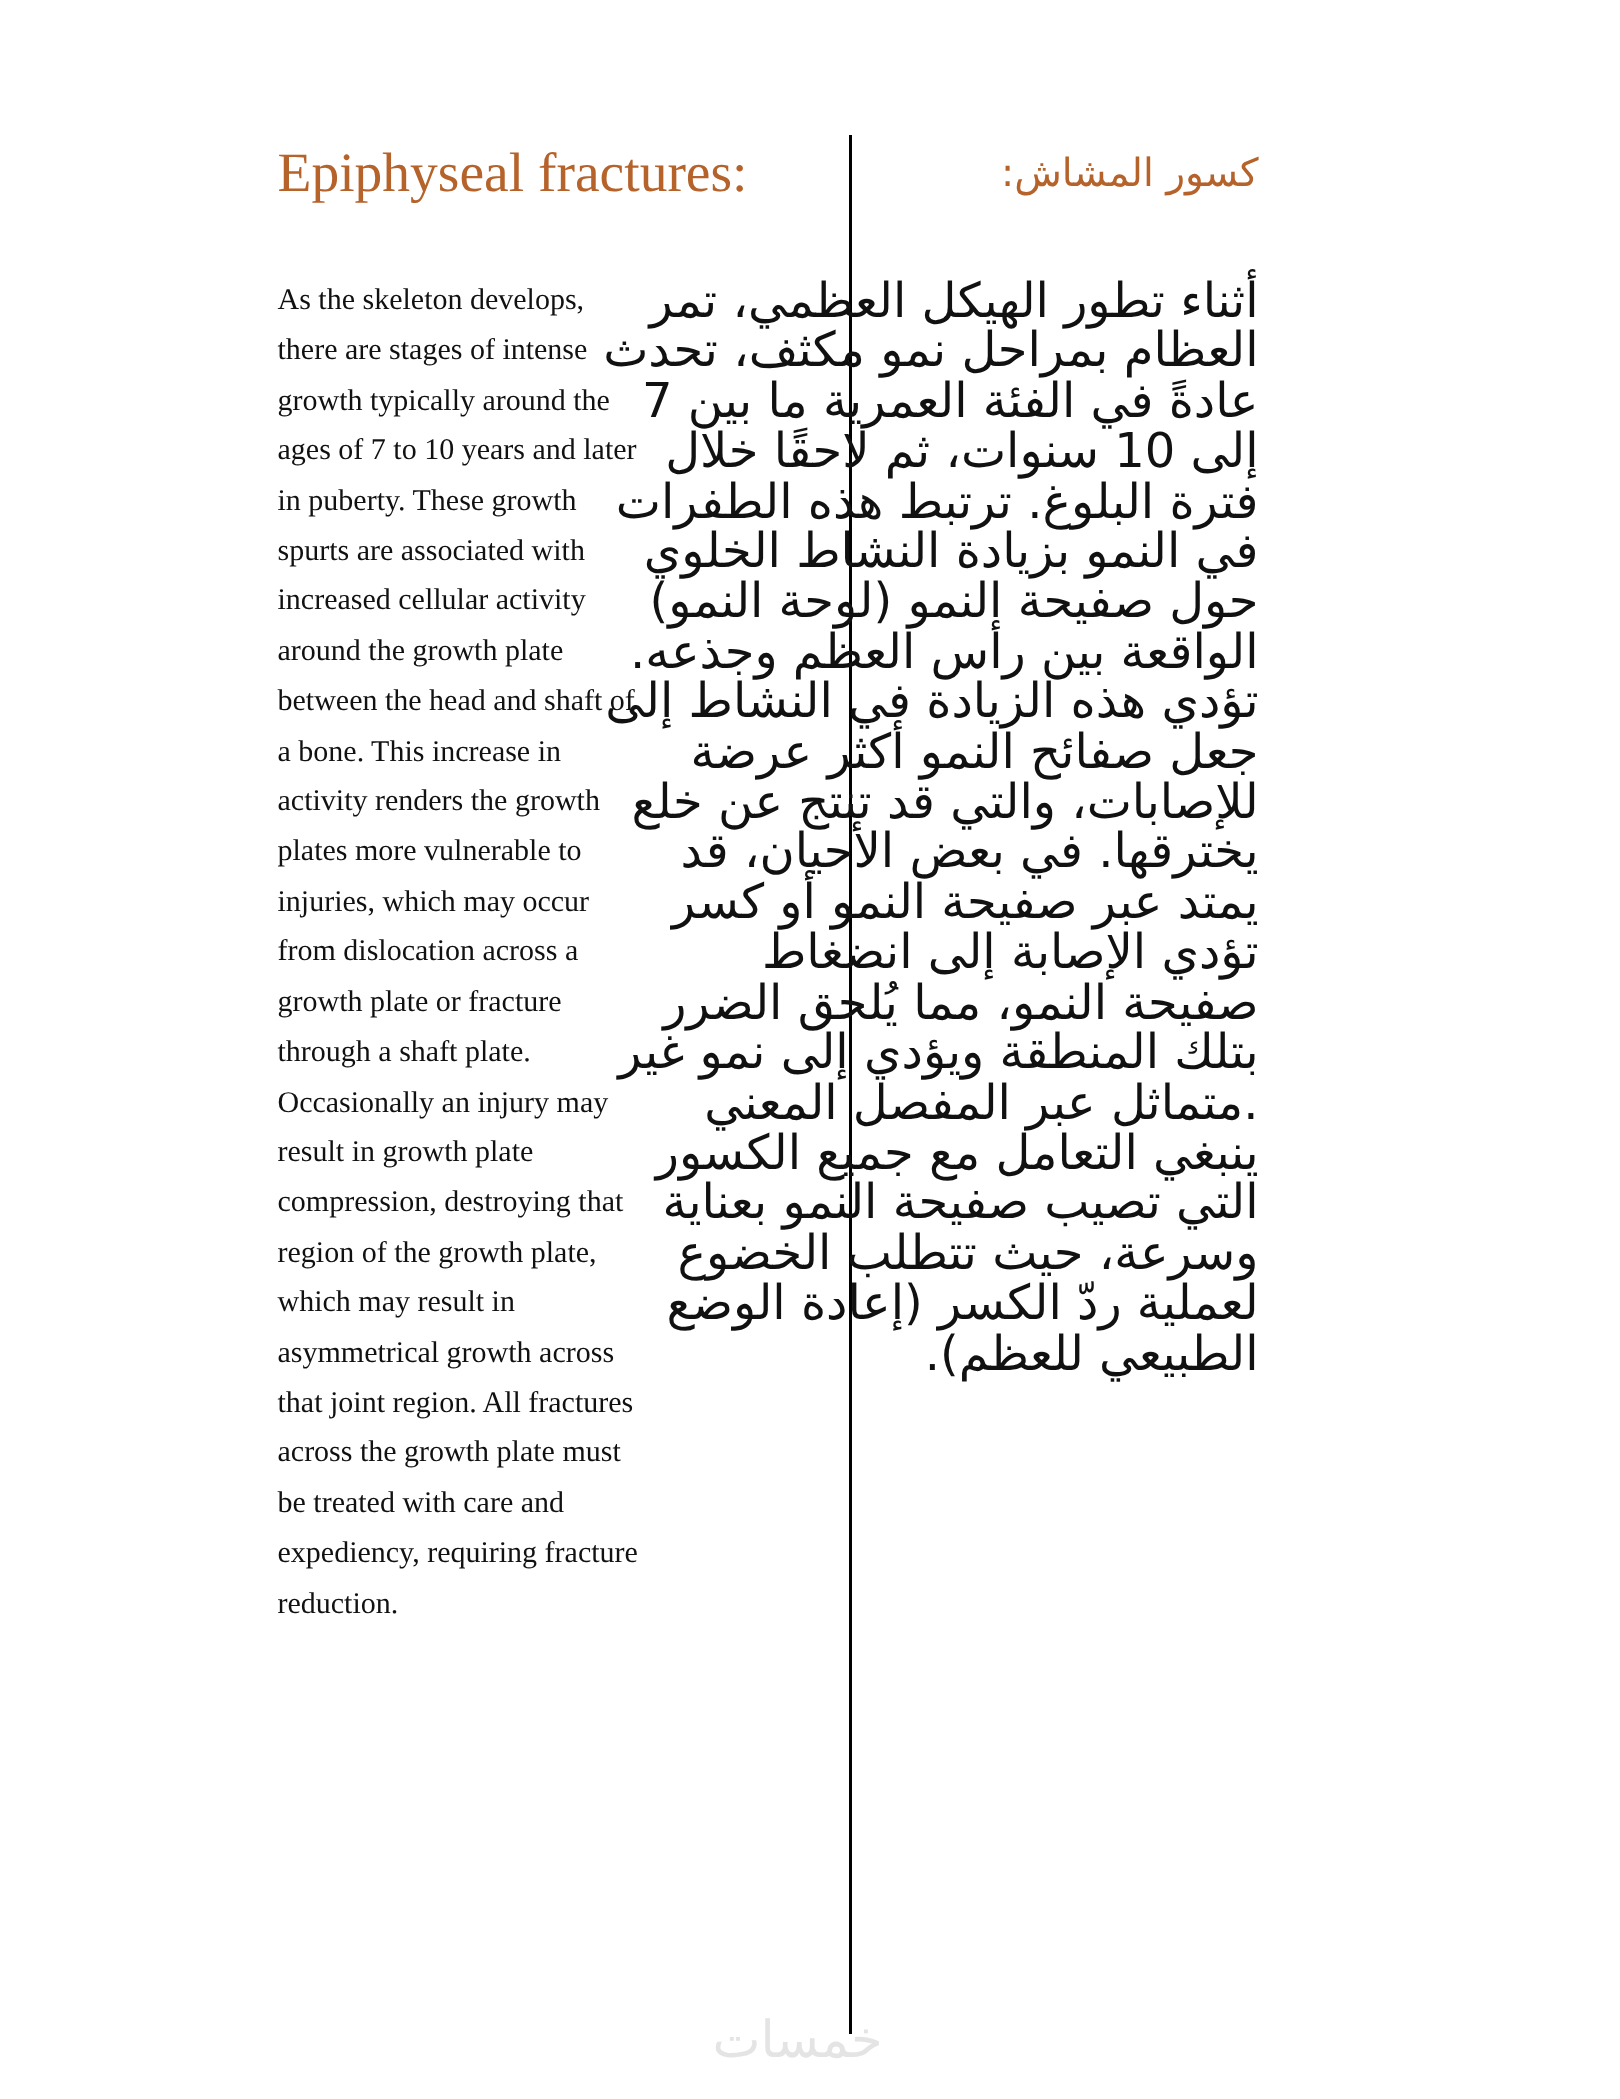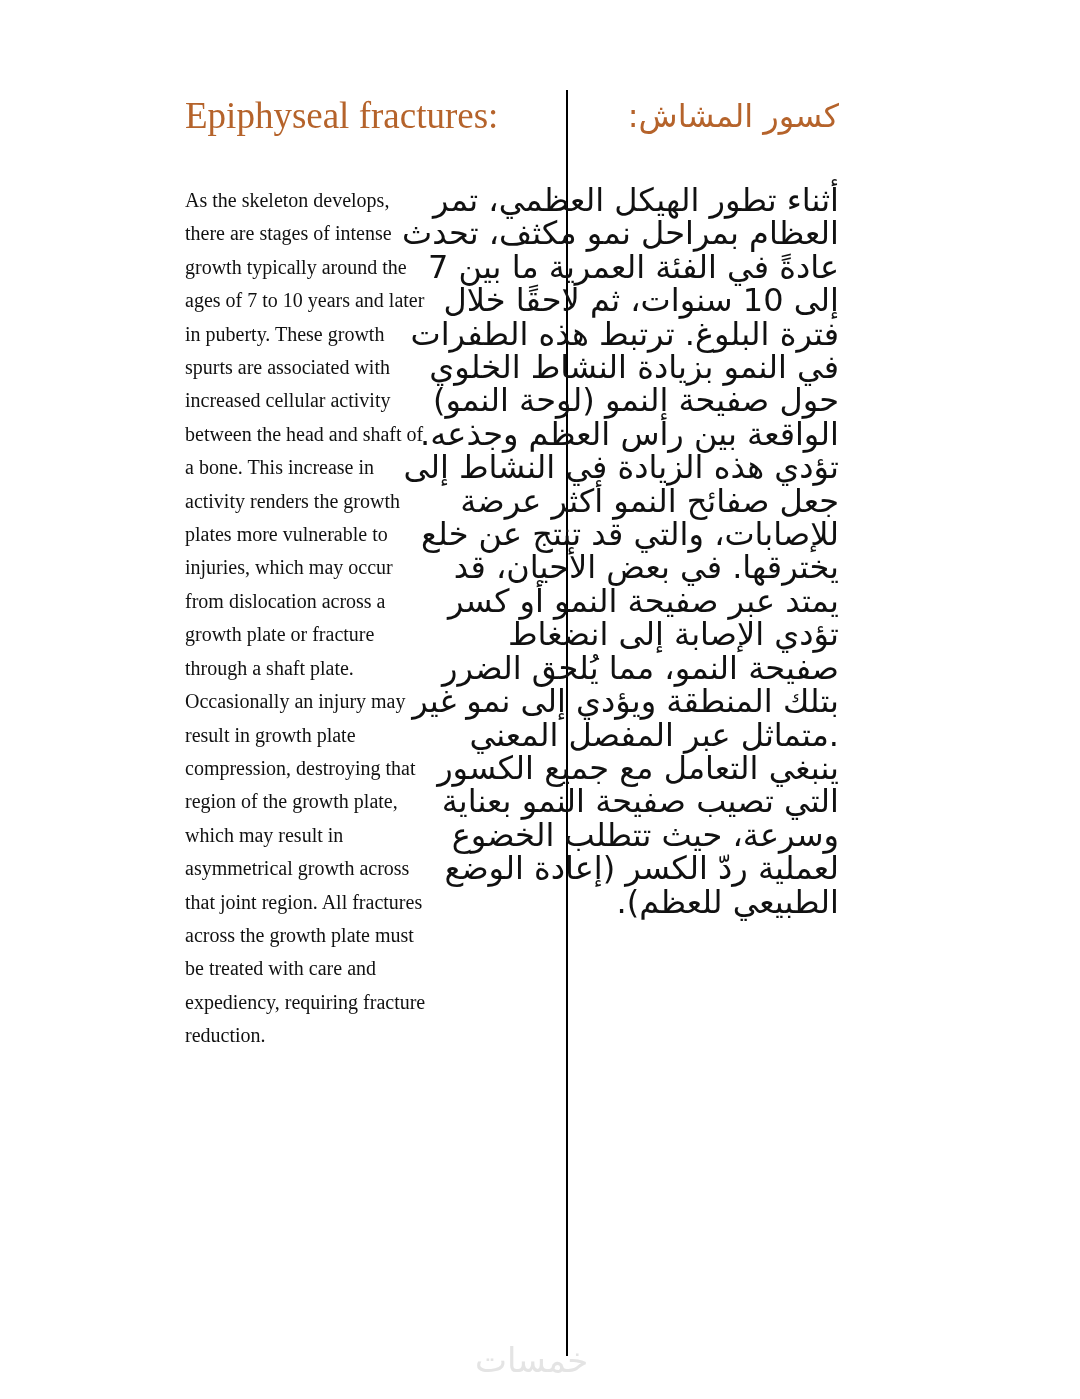--- a/index.html
+++ b/index.html
@@ -37,21 +37,21 @@
       font-family: "Liberation Serif", serif;
       font-size: 37px;
       line-height: 48px;
       color: #b5632b;
       margin: 0;
       font-weight: normal;
       white-space: nowrap;
     }
     .heading-ar {
       font-family: "DejaVu Sans", sans-serif;
-      font-size: 32px;
+      font-size: 26px;
       line-height: 48px;
       color: #b5632b;
       margin: 0;
       font-weight: normal;
       white-space: nowrap;
     }
     .body-en {
       font-family: "Liberation Serif", serif;
       font-size: 20px;
       line-height: 33.4px;
@@ -102,20 +102,21 @@
   <div class="col-en">
     <h1 class="heading-en">Epiphyseal fractures:</h1>
     <p class="body-en" id="en-body">
         <span class="line">As the skeleton develops,</span>
         <span class="line">there are stages of intense</span>
         <span class="line">growth typically around the</span>
         <span class="line">ages of 7 to 10 years and later</span>
         <span class="line">in puberty. These growth</span>
         <span class="line">spurts are associated with</span>
         <span class="line">increased cellular activity</span>
+        <span class="line">around the growth plate</span>
         <span class="line">between the head and shaft of</span>
         <span class="line">a bone. This increase in</span>
         <span class="line">activity renders the growth</span>
         <span class="line">plates more vulnerable to</span>
         <span class="line">injuries, which may occur</span>
         <span class="line">from dislocation across a</span>
         <span class="line">growth plate or fracture</span>
         <span class="line">through a shaft plate.</span>
         <span class="line">Occasionally an injury may</span>
         <span class="line">result in growth plate</span>

